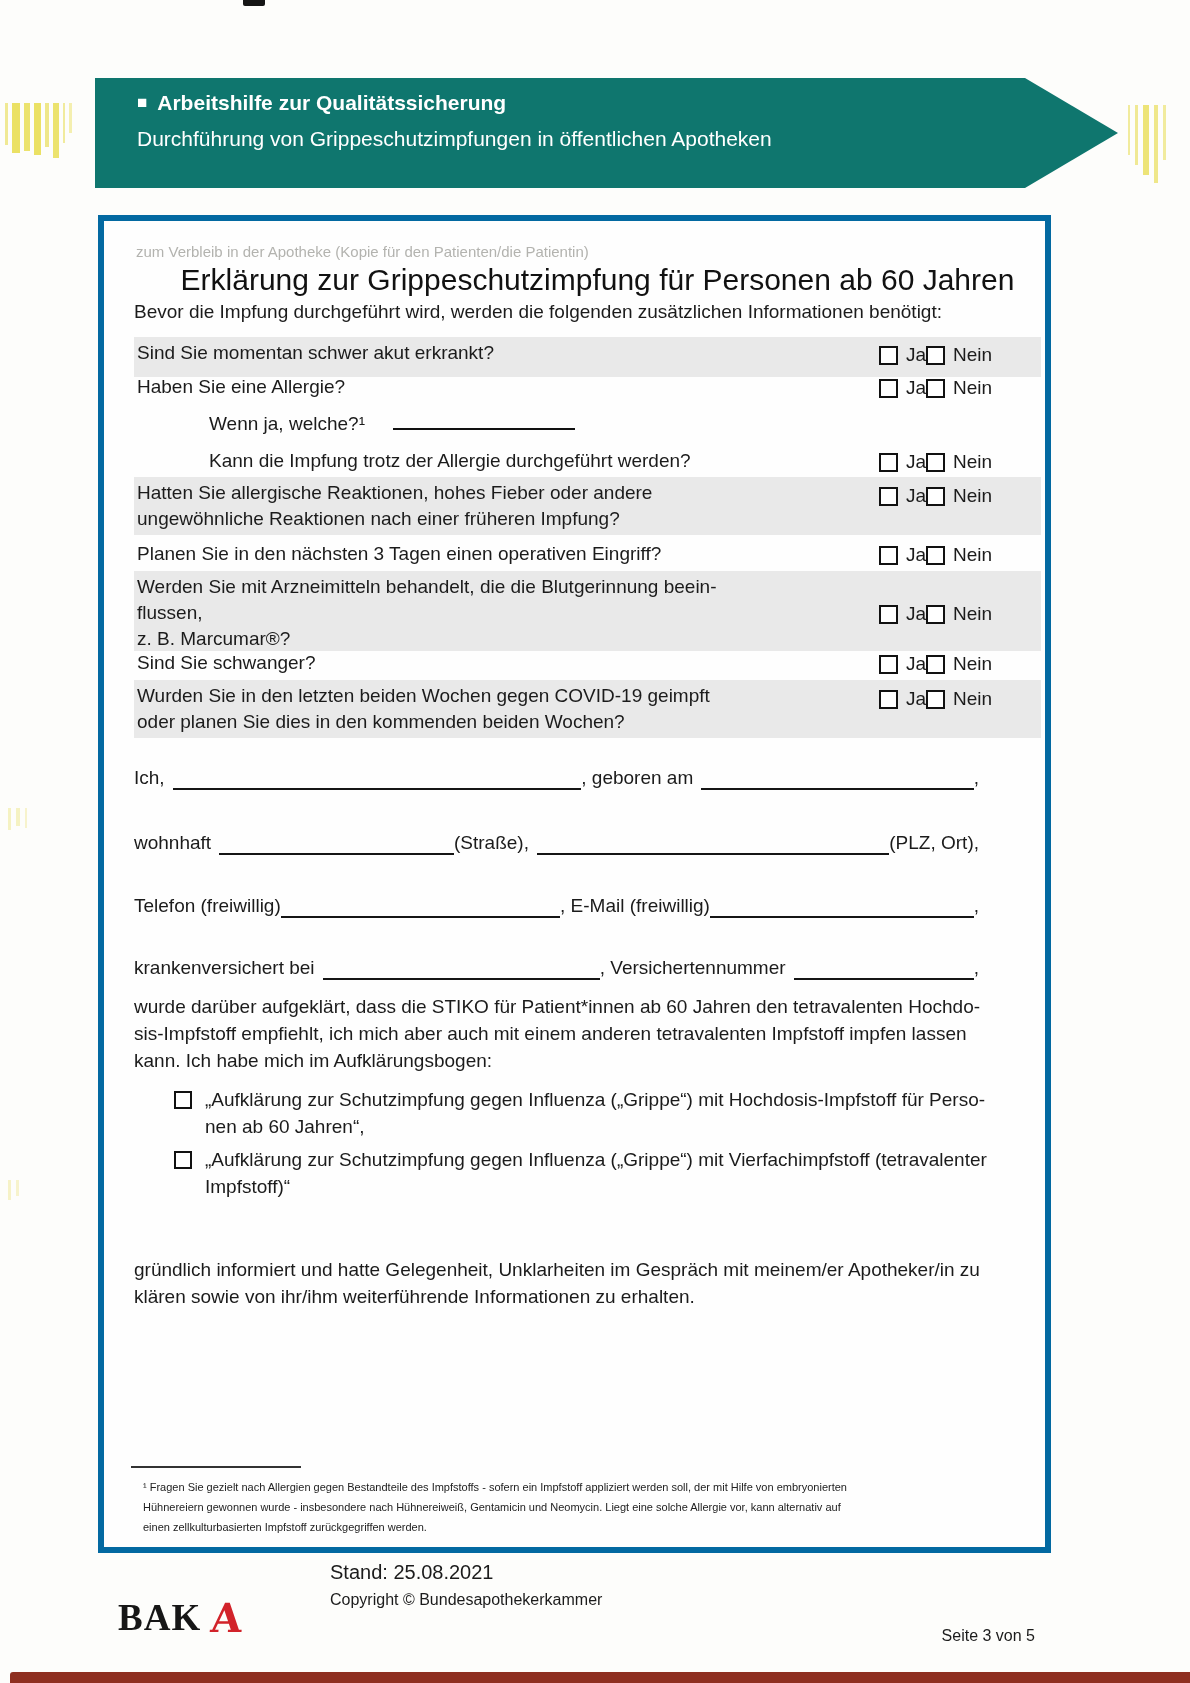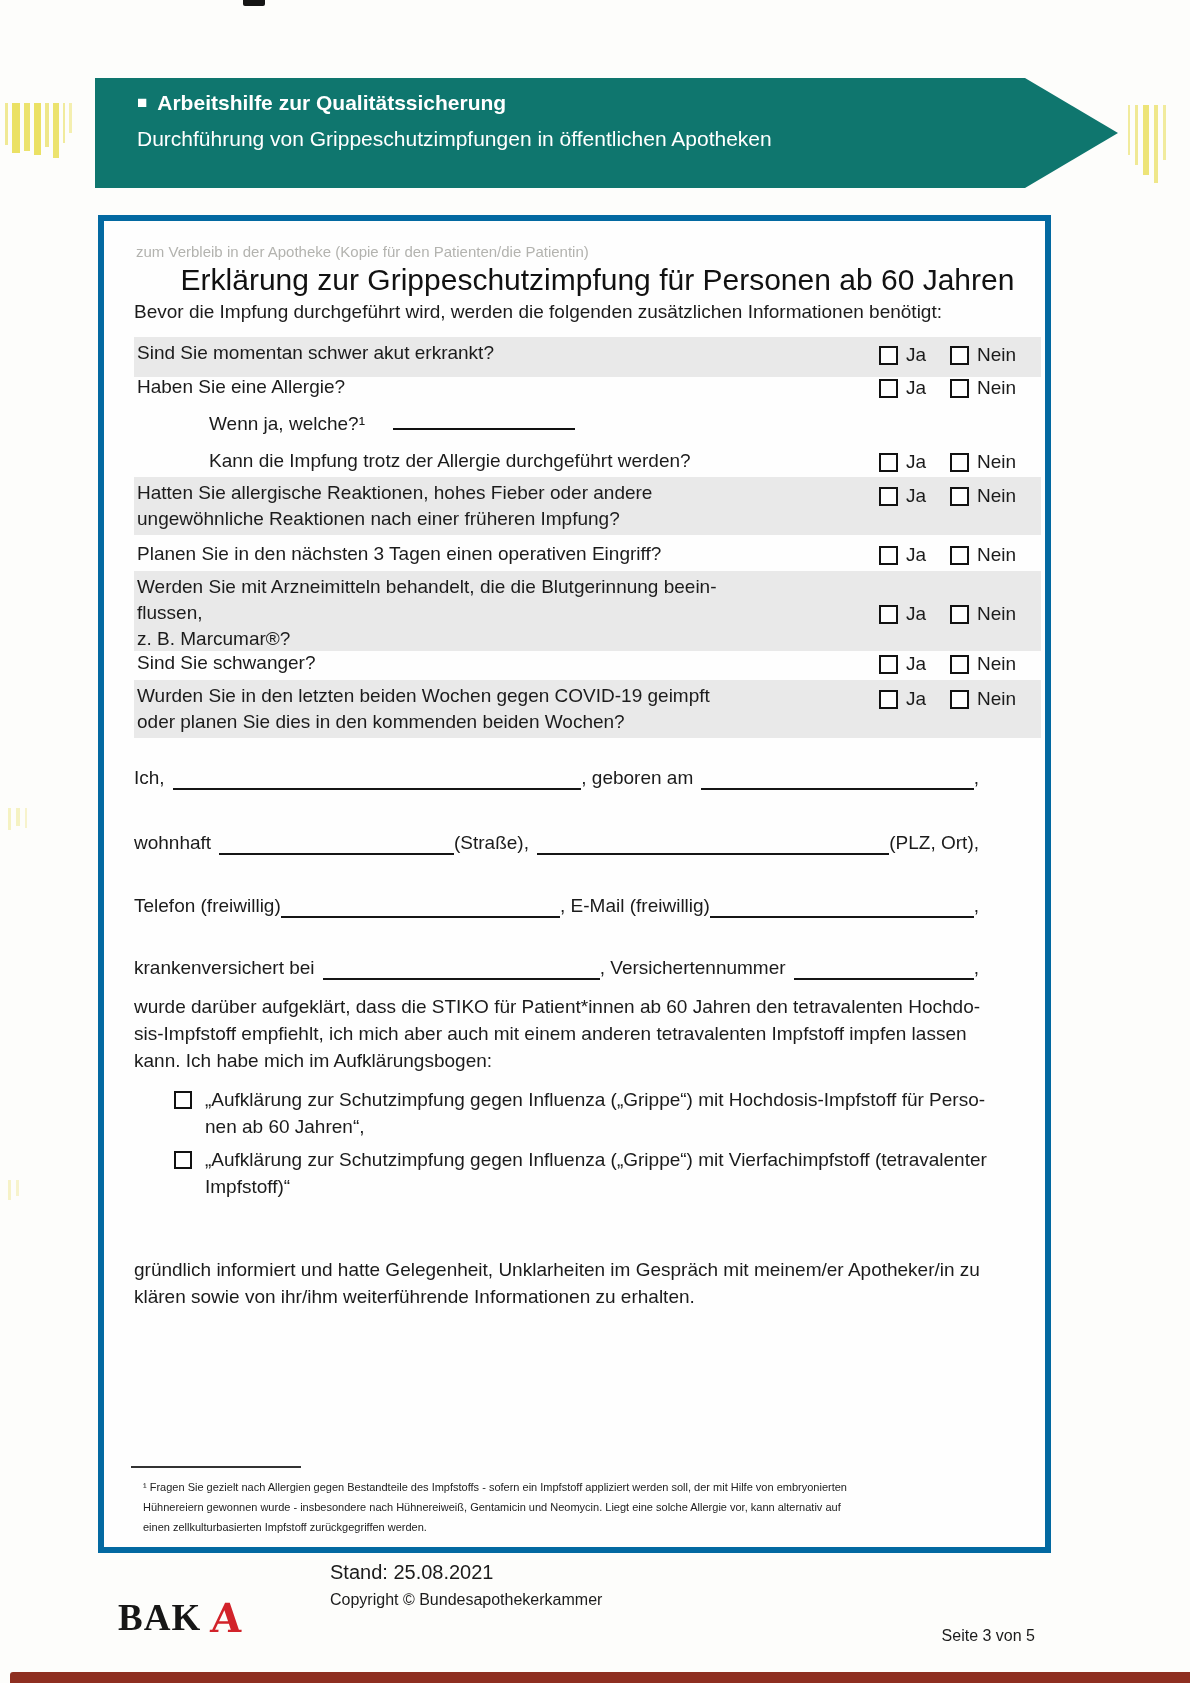--- a/index.html
+++ b/index.html
@@ -33,21 +33,21 @@
   }
   .keep-note { position:absolute; left:32px; top:22px; font-size:15px; color:#b3b3af; }
   .form-title { position:absolute; left:0; top:42px; width:100%; text-align:center; font-size:30px; font-weight:normal; color:#111;margin-left:23px; }
   .intro { position:absolute; left:30px; top:80px; font-size:19px; }
 
   
   .qrow { position:absolute; left:30px; width:907px; font-size:19px; line-height:26px; }
   .qrow.shaded { background:#e9e9e9; }
   .qtext { display:block; padding:3px 0 3px 3px; }
   .qtext.indent { padding-left:75px; }
-  .choices { position:absolute; left:745px; display:flex; gap:24px; align-items:center; }
+  .choices { position:absolute; left:745px; display:flex; align-items:center; }
   .choice { display:flex; align-items:center; gap:8px; }
   .cb { display:inline-block; width:15px; height:15px; border:2px solid #111; background:#fff; flex:none; }
   .cb-label { font-size:19px; }
   .answer-line { display:inline-block; width:182px; margin-left:28px; border-bottom:2px solid #111; height:20px; vertical-align:baseline; }
 
   
   .frow { position:absolute; left:30px; width:845px; display:flex; align-items:flex-end; font-size:19px; }
   .frow .lbl { white-space:pre; padding-bottom:1px; }
   .frow .fline { border-bottom:2px solid #151515; height:22px; }
 

